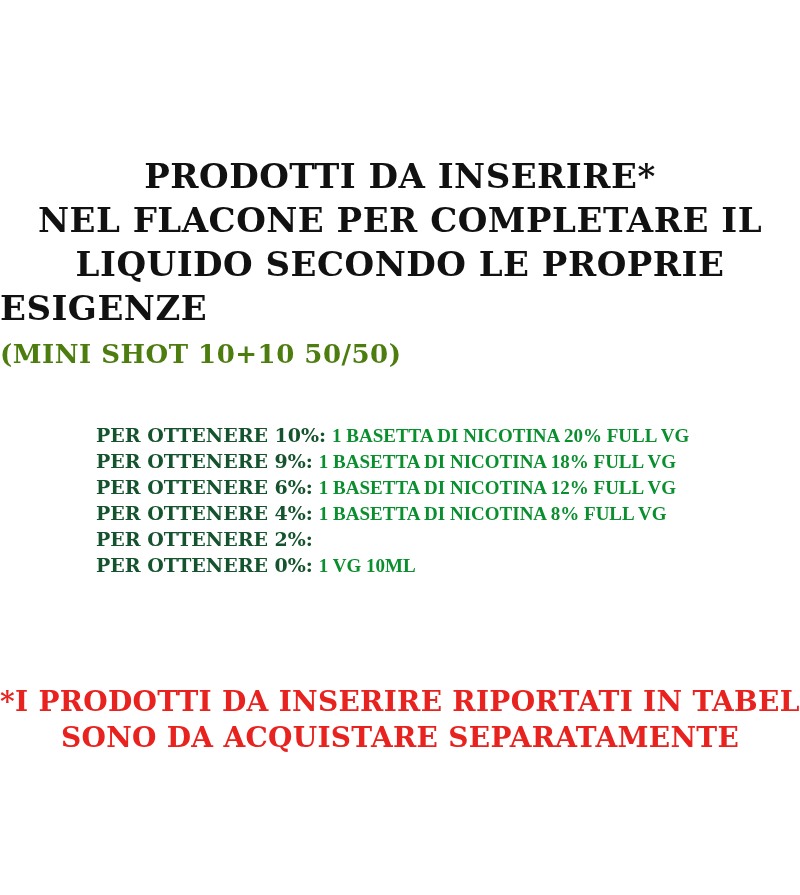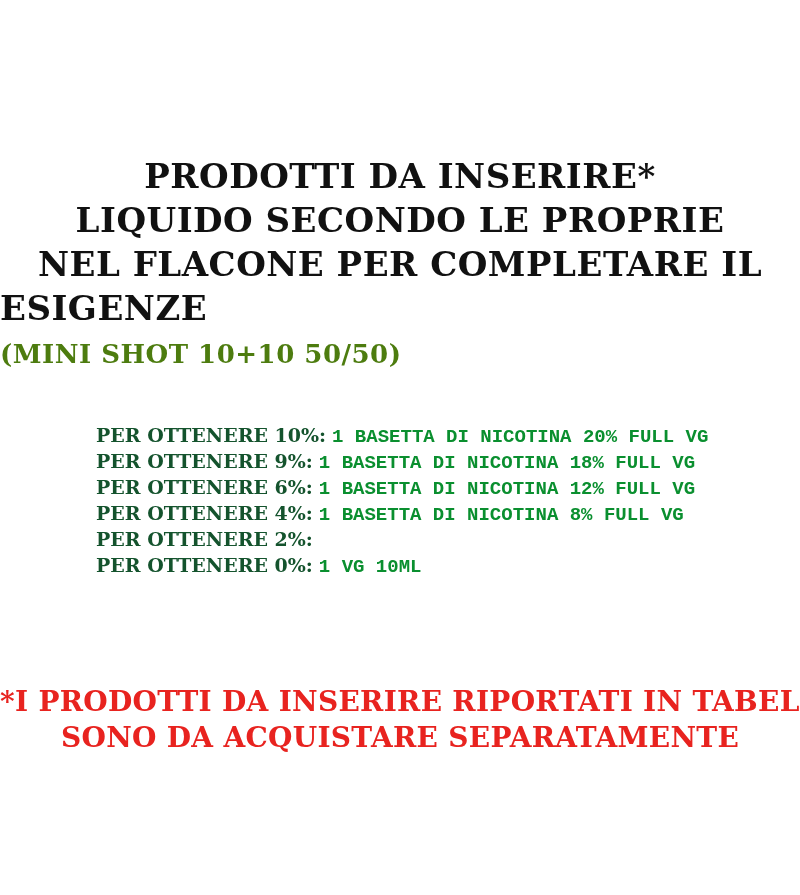--- a/index.html
+++ b/index.html
@@ -74,21 +74,21 @@
   }
   .row-label {
     font-family: "DejaVu Serif", serif;
     font-weight: bold;
     font-size: 19px;
     color: #14532d;
     letter-spacing: 0px;
     text-transform: uppercase;
   }
   .row-value {
-    font-family: Liberation Mono, monospace;
+    font-family: Liberation Serif, serif;
     font-weight: bold;
     font-size: 19px;
     color: #0a8f2f;
     letter-spacing: 0px;
     text-transform: uppercase;
     margin-left: 6px;
   }
 
   
   .footnote {
@@ -109,22 +109,22 @@
     text-transform: uppercase;
   }
 </style>
 </head>
 <body>
 
 <div class="page">
 
   <div class="title-block">
     <div class="title-line">Prodotti da inserire*</div>
+    <div class="title-line">nel flacone per completare il</div>
     <div class="title-line">liquido secondo le proprie</div>
-    <div class="title-line">nel flacone per completare il</div>
     <div class="title-line title-line-4">
       <span class="title-line">esigenze</span>
       <span class="title-accent">(Mini Shot 10+10  50/50)</span>
     </div>
   </div>
 
   <div class="list-block">
     <div class="list-row">
       <span class="row-label">Per ottenere 10%:</span>
       <span class="row-value">1 basetta di nicotina 20% full VG</span>

